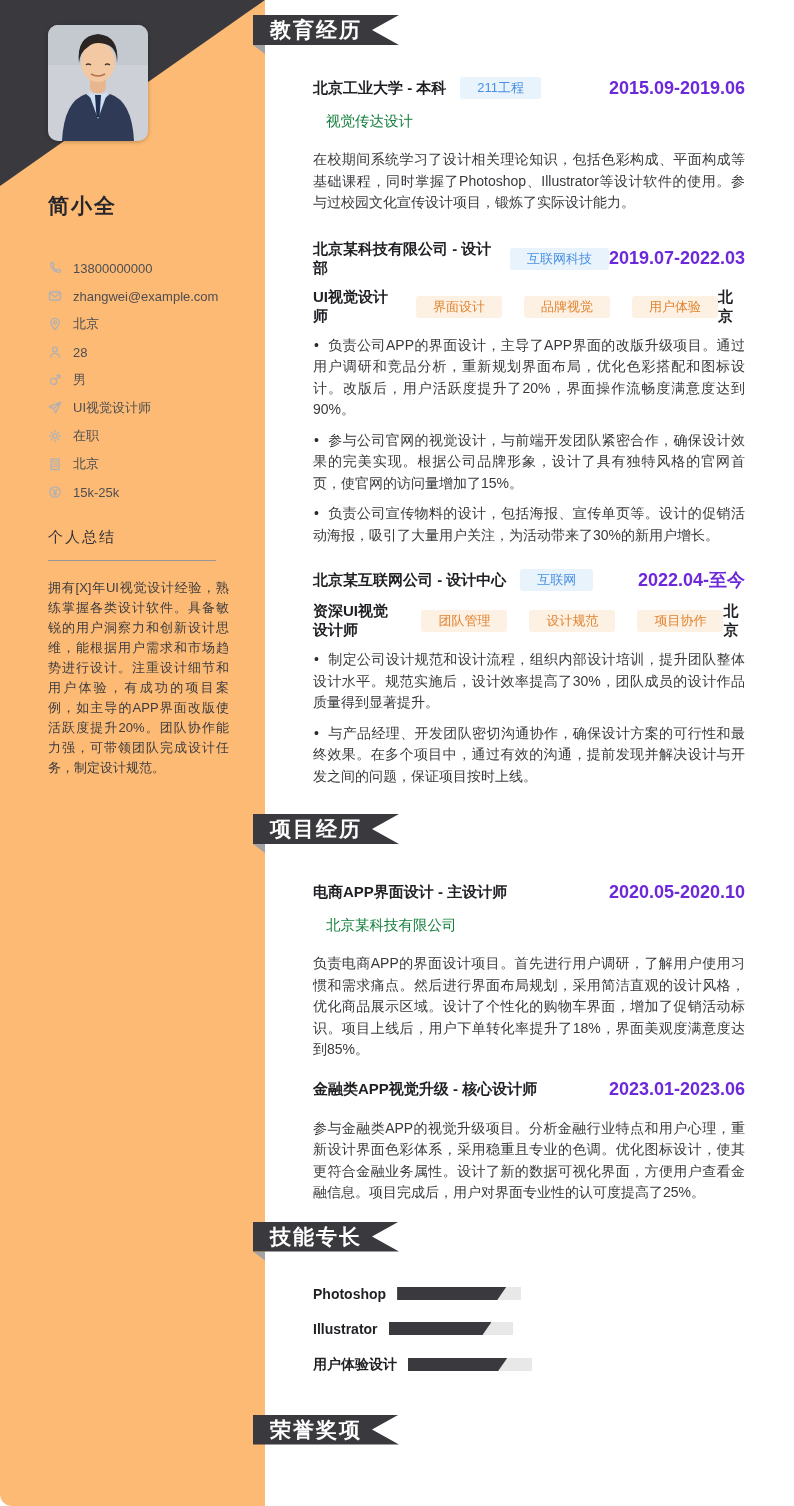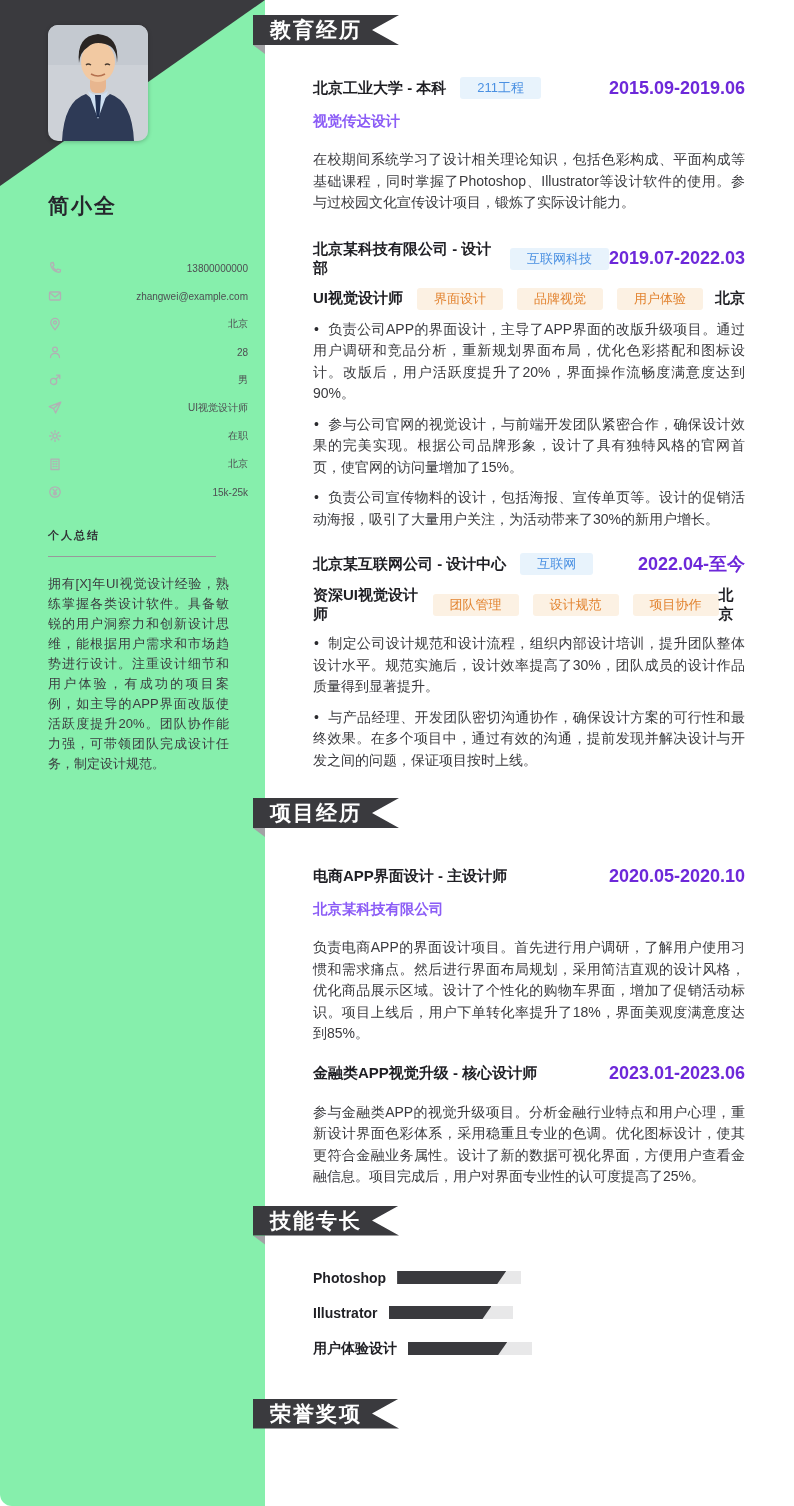--- a/index.html
+++ b/index.html
@@ -3,56 +3,56 @@
 <meta charset="utf-8">
 <style>
   * { margin:0; padding:0; box-sizing:border-box; }
   html,body { background:#eee; }
   .page {
     position:relative; width:794px; height:1506px; margin:0 auto;
     background:#ffffff; overflow:hidden;
     font-family:"Liberation Sans","DejaVu Sans",sans-serif;
   }
   
-  .sidebar { position:absolute; left:0; top:0; width:304px; height:100%; background:#86efac;border-radius:12px; }
+  .sidebar { position:absolute; left:0; top:0; width:304px; height:100%; background:#fdba74;border-radius:12px; }
   .dark-triangle { position:absolute; left:0; top:0; width:265px; height:186px;
     background:#3a3a3e; clip-path:polygon(0 0,100% 0,0 100%); }
   .photo { position:absolute; left:48px; top:25px; width:100px; height:116px;
     border-radius:10px; overflow:hidden; box-shadow:0 1px 4px rgba(0,0,0,.25); }
   .photo svg { display:block; width:100%; height:100%; }
   .name { position:absolute; left:48px; top:192px; font-size:21px; font-weight:bold;
     color:#26262c; letter-spacing:2px; }
   .contact { position:absolute; left:48px; top:254px; width:200px; }
   .contact-item { display:flex; align-items:center; gap:11px; height:28px;
-    color:#4e4e52; font-size:10px;justify-content:space-between; }
+    color:#4e4e52; font-size:13px; }
   .contact-item .cicon { width:14px; height:14px; flex:0 0 14px; display:flex; }
   .cicon svg { width:14px; height:14px; stroke:#b1b1b4; fill:none;
     stroke-width:1.3; stroke-linecap:round; stroke-linejoin:round; }
   .summary { position:absolute; left:48px; top:528px; width:181px; }
-  .summary-title { font-size:11px; font-weight:bold; color:#323236; letter-spacing:2px; }
+  .summary-title { font-size:15px; font-weight:normal; color:#323236; letter-spacing:2px; }
   .summary-rule { border:none; border-top:1px solid #98989b; margin:13px 0 17px; width:168px; }
   .summary-text { font-size:13px; line-height:20px; color:#3c3c40; text-align:justify; }
   
   .main { position:absolute; left:265px; top:0; width:529px; min-height:100%; background:#fff; }
   .section-head { position:relative; margin-left:-12px; height:30px; }
   .ribbon { display:inline-block; background:#3a3a3e; color:#fff; font-size:21px;
     font-weight:bold; letter-spacing:2px; line-height:30px; padding:0 37px 0 17px;
     clip-path:polygon(0 0,100% 0,calc(100% - 27px) 50%,100% 100%,0 100%); }
   .fold { position:absolute; top:30px; left:0; width:12px; height:9px;
     background:#a2a2a5; clip-path:polygon(0 0,100% 0,100% 100%); }
   .section-body { padding:0 49px 0 48px; }
   .entry-head { display:flex; align-items:center; font-size:15px; font-weight:bold; color:#1f1f24; }
   .entry-date { margin-left:auto; font-size:18px; font-weight:bold; color:#6d28d9; white-space:nowrap; }
   .entry-sub { display:flex; align-items:center; margin-top:10px; }
   .entry-role { font-size:15px; font-weight:bold; color:#1f1f24; }
   .entry-loc { margin-left:auto; font-size:15px; font-weight:bold; color:#1f1f24; }
   .tag { font-size:13px; font-weight:normal; padding:2px 17px; border-radius:3px; white-space:nowrap; }
   .tag.blue { color:#4a90e2; background:#e8f3fc; margin-left:14px; }
-  .tag.orange { color:#e2832f; background:#fcf1e3; margin-left:14px; }
-  .major, .proj-company { margin-top:13px; font-size:14.5px; font-weight:bold; color:#8b5cf6; }
+  .tag.orange { color:#e2832f; background:#fcf1e3; margin-left:22px; }
+  .major, .proj-company { margin-top:13px; font-size:14.5px; font-weight:normal; color:#15803d;margin-left:13px; }
   .desc { margin-top:18px; font-size:14px; line-height:21.5px; color:#3a3a3e; text-align:justify; }
   .bullet { margin-top:9px; font-size:14px; line-height:21.5px; color:#3a3a3e; text-align:justify; }
   .bullet .dot::before { content:"•"; margin:0 9px 0 1px; color:#2a2a2e; }
   .job + .job { margin-top:22px; }
   .proj + .proj { margin-top:18px; }
   
   .skills-row { display:flex; flex-wrap:wrap; padding-top:34px; }
   .skill { display:flex; align-items:center; gap:11px; margin:0 30px 19px 0; }
   .skill-label { font-size:14px; font-weight:bold; color:#1f1f24; white-space:nowrap; }
   .skill-track { width:124px; height:13px; background:#e8e8e9; position:relative; }

